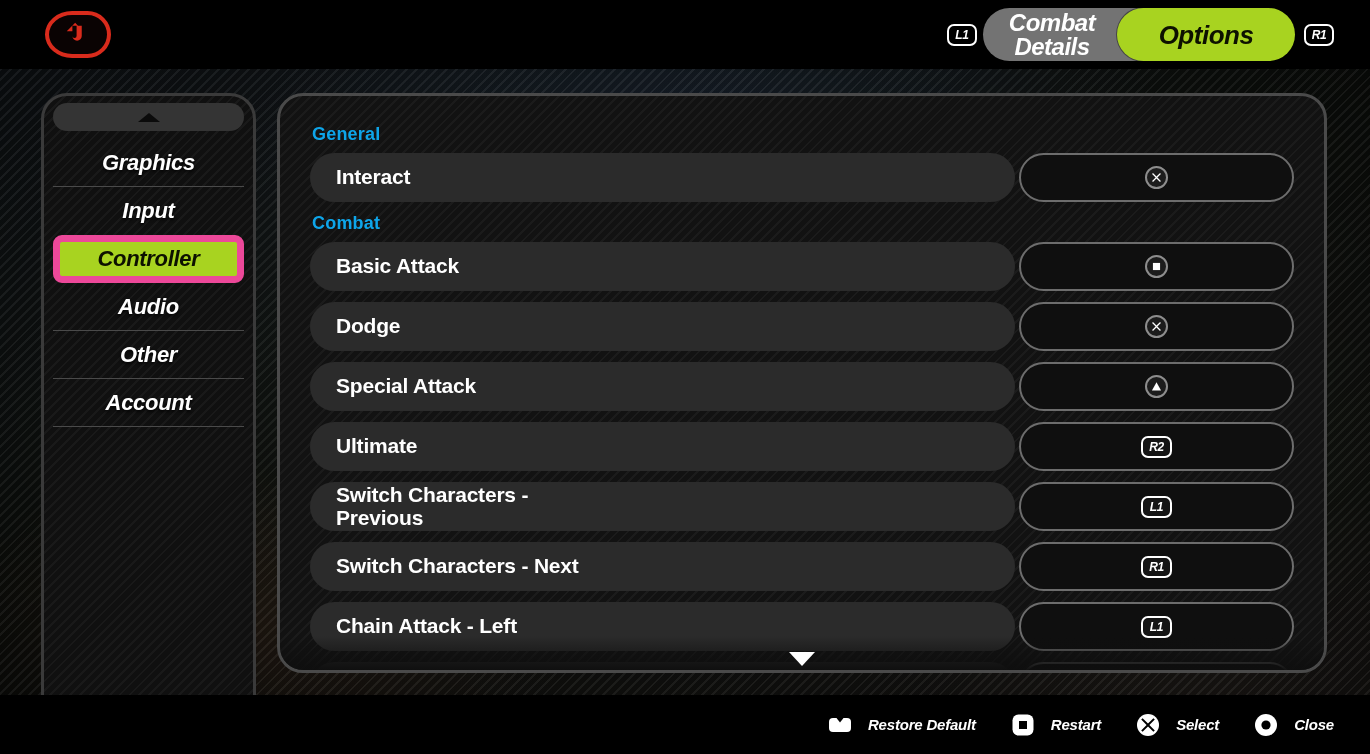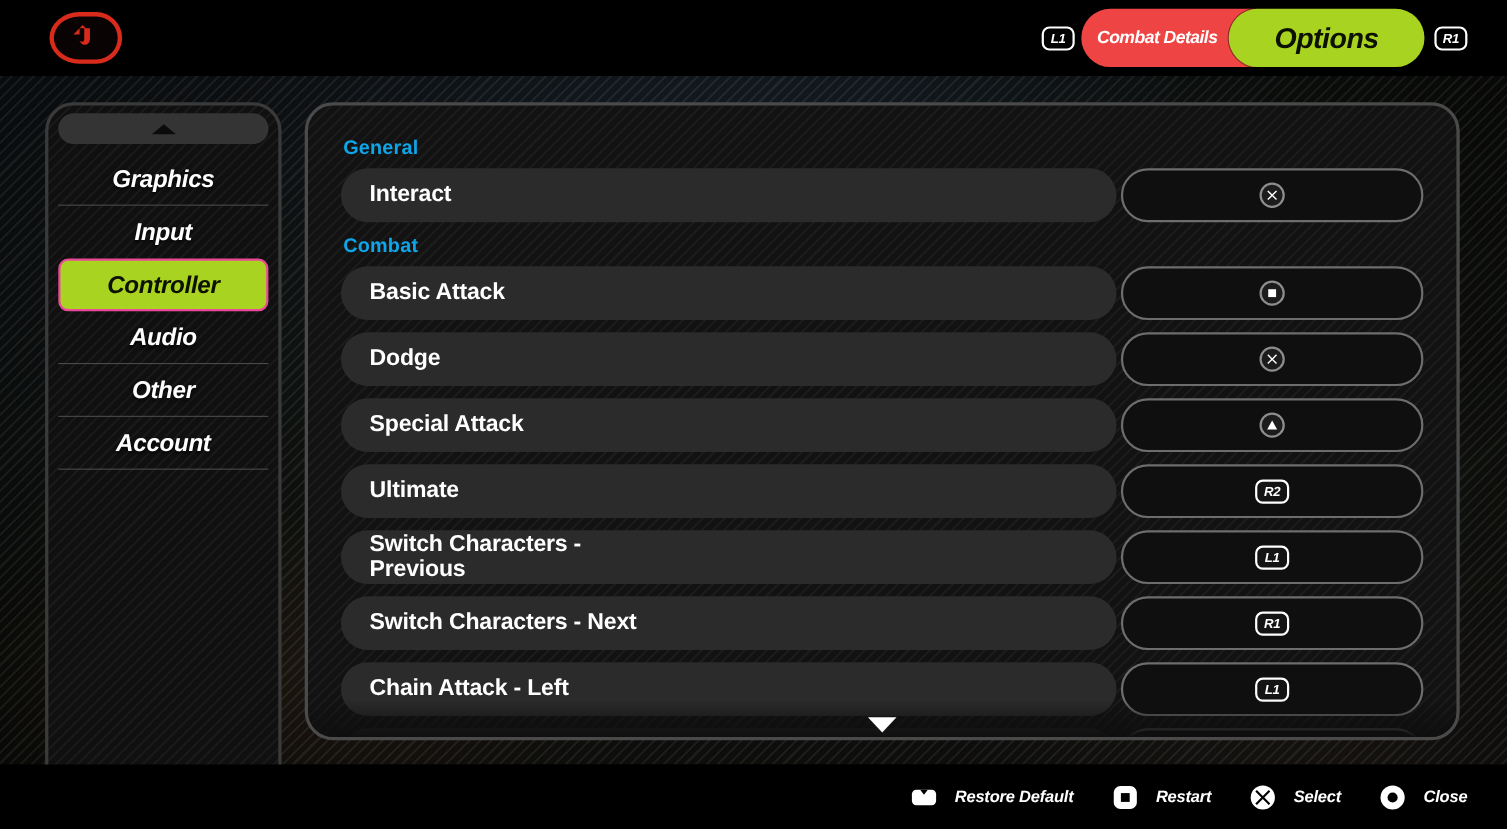--- a/index.html
+++ b/index.html
@@ -73,23 +73,23 @@
     align-items: center;
     justify-content: center;
     text-align: center;
     font-style: italic;
     font-weight: bold;
     line-height: 1.0;
     letter-spacing: -0.5px;
   }
   .tab-inactive {
     width: 160px;
-    background: #ef4444;
+    background: #737373;
     color: #fff;
-    font-size: 16px;
+    font-size: 24px;
     border-radius: 27px 0 0 27px;
     padding-right: 22px;
   }
   .tab-active {
     width: 178px;
     margin-left: -26px;
     background: #a8d320;
     color: #0d1100;
     font-size: 26px;
     border-radius: 27px;
@@ -203,21 +203,21 @@
     position: absolute;
     left: 0; right: 0; bottom: 0;
     height: 1px;
     background: #4a4a4a;
   }
   .nav-item.active {
     background: #a8d320;
     border-radius: 9px;
     color: #0d1100;
     text-shadow: none;
-    border: 2px solid #ec4899;
+    border: 7px solid #ec4899;
   }
   .nav-item.active::after { display: none; }
 
   
   .panel {
     position: absolute;
     left: 277px; top: 93px;
     width: 1050px; height: 580px;
     background: #141414;
     border: 3px solid #4a4a4a;

